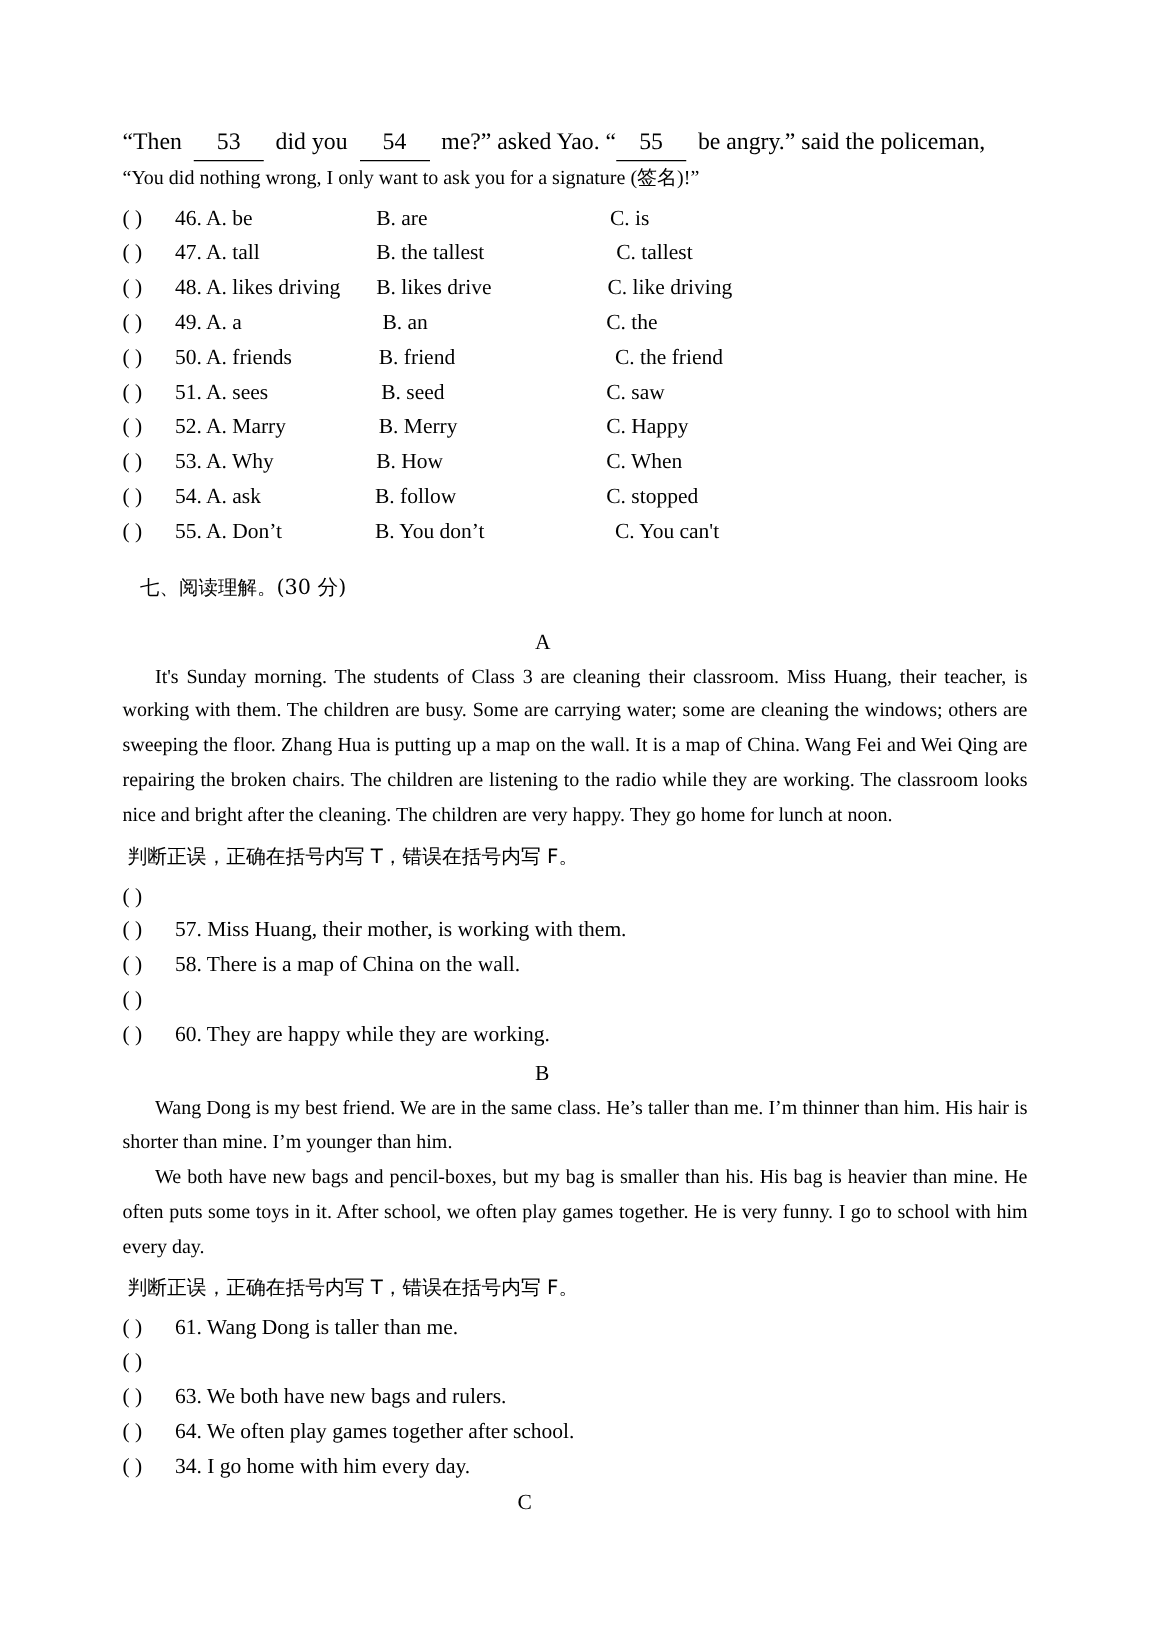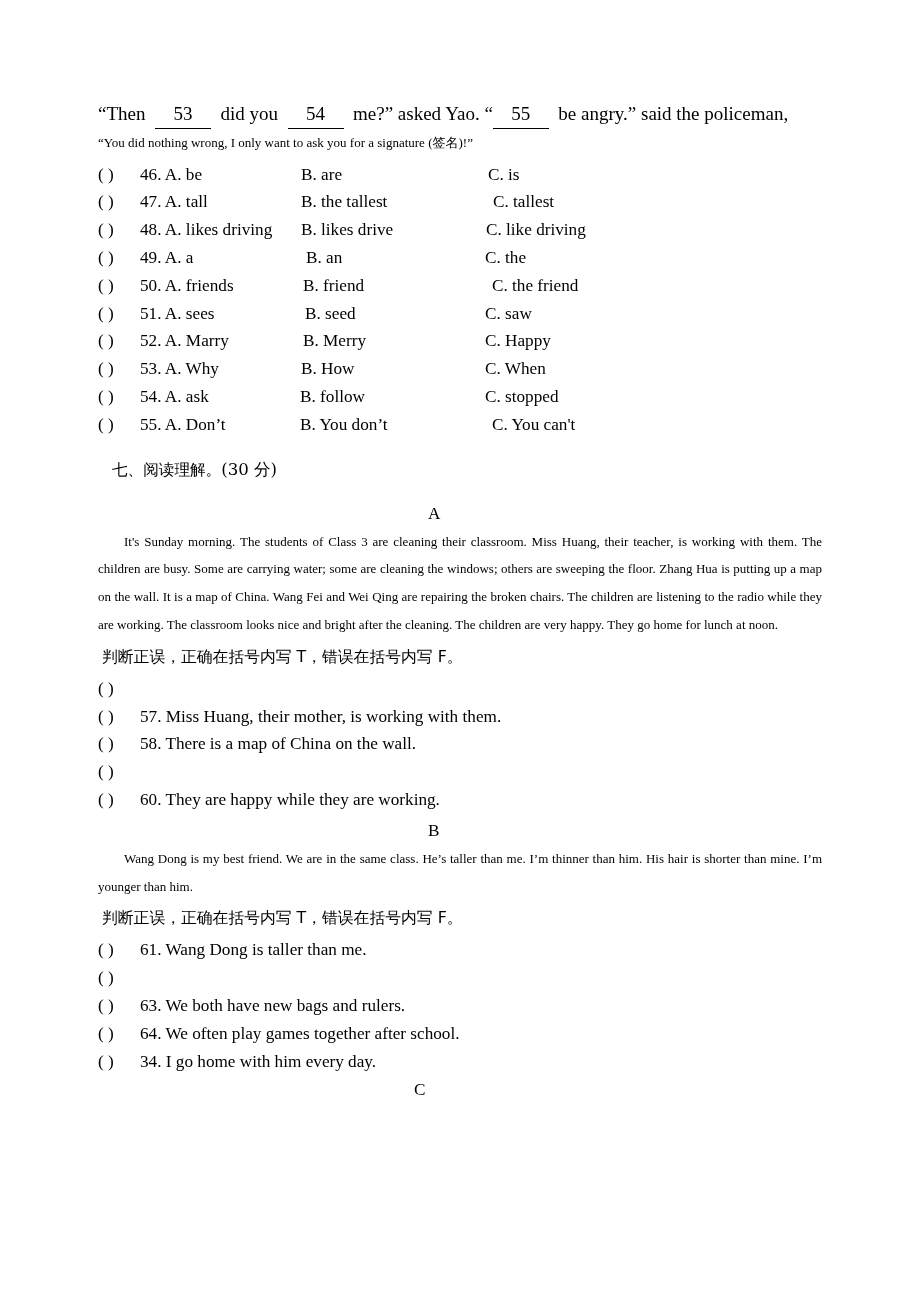--- a/index.html
+++ b/index.html
@@ -17,21 +17,21 @@
   }
   .page {
     position: absolute;
     left: 98px;
     top: 100px;
     width: 724px;
   }
 
   
   .para {
-    font-size: 13px;
+    font-size: 16px;
     line-height: 27.8px;
     text-align: justify;
     text-justify: inter-word;
     margin: 0;
   }
   .para.indent {
     text-indent: 26px;
   }
   .cloze-line {
     font-size: 19px;
@@ -239,20 +239,21 @@
     <div class="tf-row">
       <span class="tf-paren">(          )</span>
       <span class="tf-text">60. They are happy while they are working.</span>
     </div>
   </div>
 
   <div class="sp-2"></div>
 
   <div class="passage-letter">B</div>
   <div class="para indent">Wang Dong is my best friend. We are in the same class. He’s taller than me. I’m thinner than him. His hair is shorter than mine. I’m younger than him.</div>
+  <div class="para indent">We both have new bags and pencil-boxes, but my bag is smaller than his. His bag is heavier than mine. He often puts some toys in it. After school, we often play games together. He is very funny. I go to school with him every day.</div>
   <div class="cn-inst">判断正误，正确在括号内写 T，错误在括号内写 F。</div>
 
   <div>
     <div class="tf-row">
       <span class="tf-paren">(          )</span>
       <span class="tf-text">61. Wang Dong is taller than me.</span>
     </div>
     <div class="tf-row">
       <span class="tf-paren">(          )</span>
     </div>

